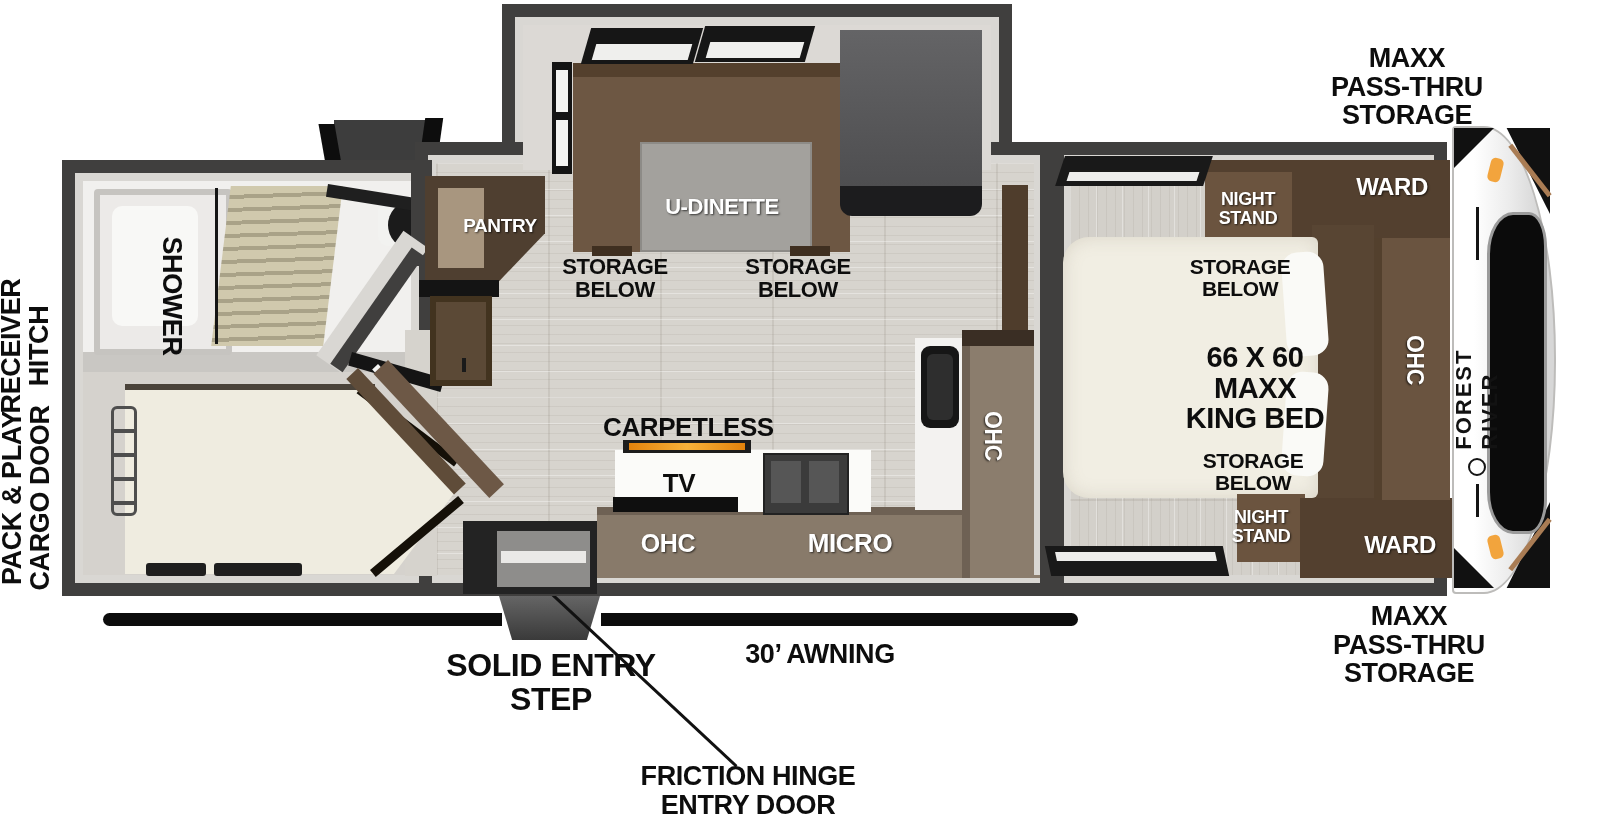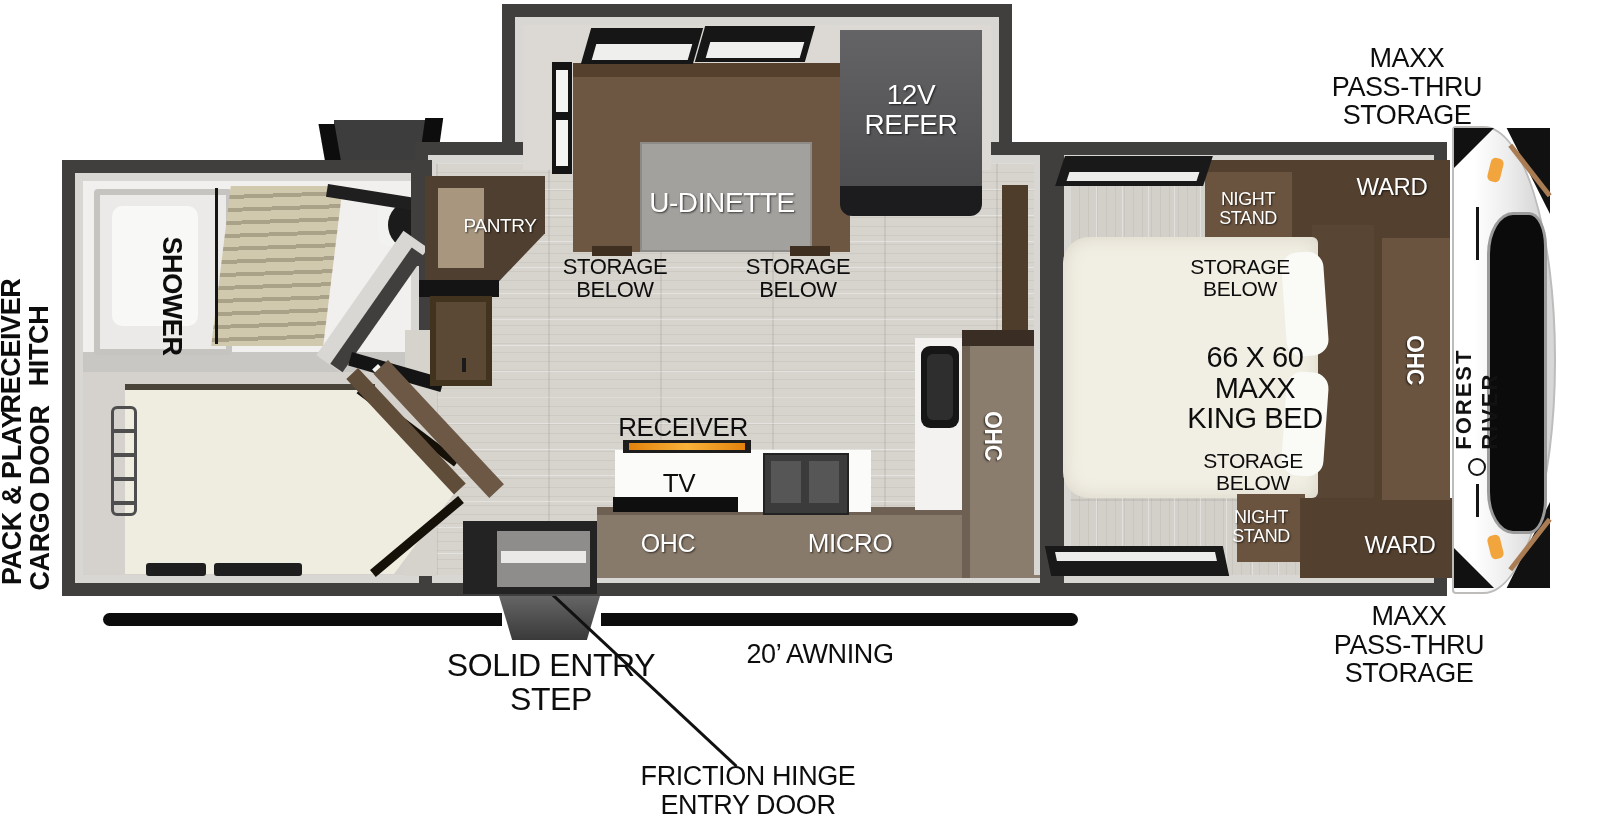--- a/index.html
+++ b/index.html
@@ -9,21 +9,21 @@
   .shell{position:absolute;background:#403f3e;}
   .band{position:absolute;background:#d9d7d3;}
   .wood-h{background-color:#d7d4ce;background-image:
     repeating-linear-gradient(180deg,rgba(255,255,255,.35) 0 1px,rgba(0,0,0,0) 1px 26px),
     repeating-linear-gradient(90deg,rgba(121,112,99,.14) 0 2px,rgba(0,0,0,0) 2px 112px),
     repeating-linear-gradient(180deg,rgba(121,112,99,.10) 0 1px,rgba(0,0,0,0) 1px 9px);}
   .wood-v{background-color:#d3d0ca;background-image:
     repeating-linear-gradient(90deg,rgba(255,255,255,.35) 0 1px,rgba(0,0,0,0) 1px 26px),
     repeating-linear-gradient(180deg,rgba(121,112,99,.14) 0 2px,rgba(0,0,0,0) 2px 112px),
     repeating-linear-gradient(90deg,rgba(121,112,99,.10) 0 1px,rgba(0,0,0,0) 1px 9px);}
-  .lbl{position:absolute;font-weight:400;color:#0d0d0d;text-align:center;
+  .lbl{position:absolute;font-weight:700;color:#0d0d0d;text-align:center;
        white-space:pre-line;line-height:1.06;letter-spacing:-0.4px;}
   .lblw{color:#ffffff;text-shadow:1px 1px 2px rgba(0,0,0,.65);}
   .vlbl{position:absolute;display:flex;align-items:center;justify-content:center;
         font-weight:700;white-space:pre-line;text-align:center;line-height:1.05;letter-spacing:-0.4px;}
   .rot90{transform:rotate(90deg);}
   .rotn90{transform:rotate(-90deg);}
   .brand-wrap{position:absolute;display:flex;align-items:center;justify-content:center;gap:8px;
         font-weight:700;color:#121212;}
   .brand-dash{height:3px;background:#141414;}
   .brand-emblem{width:14px;height:14px;border:2px solid #141414;border-radius:50%;flex:0 0 auto;}
@@ -171,28 +171,26 @@
   <div class="abs" style="left:1489px;top:158px;width:13px;height:24px;background:#f2a43d;border-radius:5px;transform:rotate(14deg);"></div>
   <div class="abs" style="left:1489px;top:535px;width:13px;height:24px;background:#f2a43d;border-radius:5px;transform:rotate(-14deg);"></div>
   <div class="brand-wrap rotn90" style="left:1322px;top:349px;width:310px;height:26px;font-size:22px;letter-spacing:2px;">
     <span class="brand-dash" style="width:34px;"></span>
     <span class="brand-emblem"></span>
     <span>FOREST RIVER</span>
     <span class="brand-dash" style="width:54px;"></span>
   </div>
 
   <div class="lbl lblw" style="left:420px;top:216px;width:160px;font-size:19px;">PANTRY</div>
-  <div class="lbl lblw" style="left:632px;top:188px;width:180px;font-size:28px;">U-DINETTE</div>
-  <div class="lbl lblw" style="left:851px;top:80px;width:120px;font-size:28px;">12V
-REFER</div>
+  <div class="lbl lblw" style="left:632px;top:195px;width:180px;font-size:22px;">U-DINETTE</div>
   <div class="lbl" style="left:535px;top:255px;width:160px;font-size:22px;">STORAGE
 BELOW</div>
   <div class="lbl" style="left:718px;top:255px;width:160px;font-size:22px;">STORAGE
 BELOW</div>
-  <div class="lbl" style="left:603px;top:414px;width:160px;font-size:26px;">RECEIVER</div>
+  <div class="lbl" style="left:603px;top:414px;width:160px;font-size:26px;">CARPETLESS</div>
   <div class="lbl" style="left:649px;top:470px;width:60px;font-size:26px;">TV</div>
   <div class="lbl lblw" style="left:628px;top:530px;width:80px;font-size:25px;">OHC</div>
   <div class="lbl lblw" style="left:798px;top:530px;width:104px;font-size:26px;">MICRO</div>
   <div class="vlbl lbl lblw rot90" style="left:948px;top:423px;width:90px;height:26px;font-size:23px;">OHC</div>
 
   <div class="vlbl lbl rot90" style="left:97px;top:282px;width:150px;height:28px;font-size:27px;">SHOWER</div>
 
   <div class="lbl lblw" style="left:1207px;top:190px;width:82px;font-size:18px;">NIGHT
 STAND</div>
   <div class="lbl lblw" style="left:1342px;top:174px;width:100px;font-size:24px;">WARD</div>
@@ -213,17 +211,17 @@
 STORAGE</div>
   <div class="lbl" style="left:1249px;top:602px;width:320px;font-size:27px;">MAXX
 PASS-THRU
 STORAGE</div>
   <div class="vlbl lbl rotn90" style="left:-83px;top:318px;width:216px;height:56px;font-size:27px;">RECEIVER
 HITCH</div>
   <div class="vlbl lbl rotn90" style="left:-84px;top:470px;width:220px;height:56px;font-size:27px;">PACK &amp; PLAY
 CARGO DOOR</div>
   <div class="lbl" style="left:431px;top:649px;width:240px;font-size:32px;">SOLID ENTRY
 STEP</div>
-  <div class="lbl" style="left:700px;top:640px;width:240px;font-size:27px;">20’ AWNING</div>
+  <div class="lbl" style="left:700px;top:640px;width:240px;font-size:27px;">30’ AWNING</div>
   <div class="lbl" style="left:598px;top:762px;width:300px;font-size:27px;">FRICTION HINGE
 ENTRY DOOR</div>
 
 </div>
 
 </body></html>

